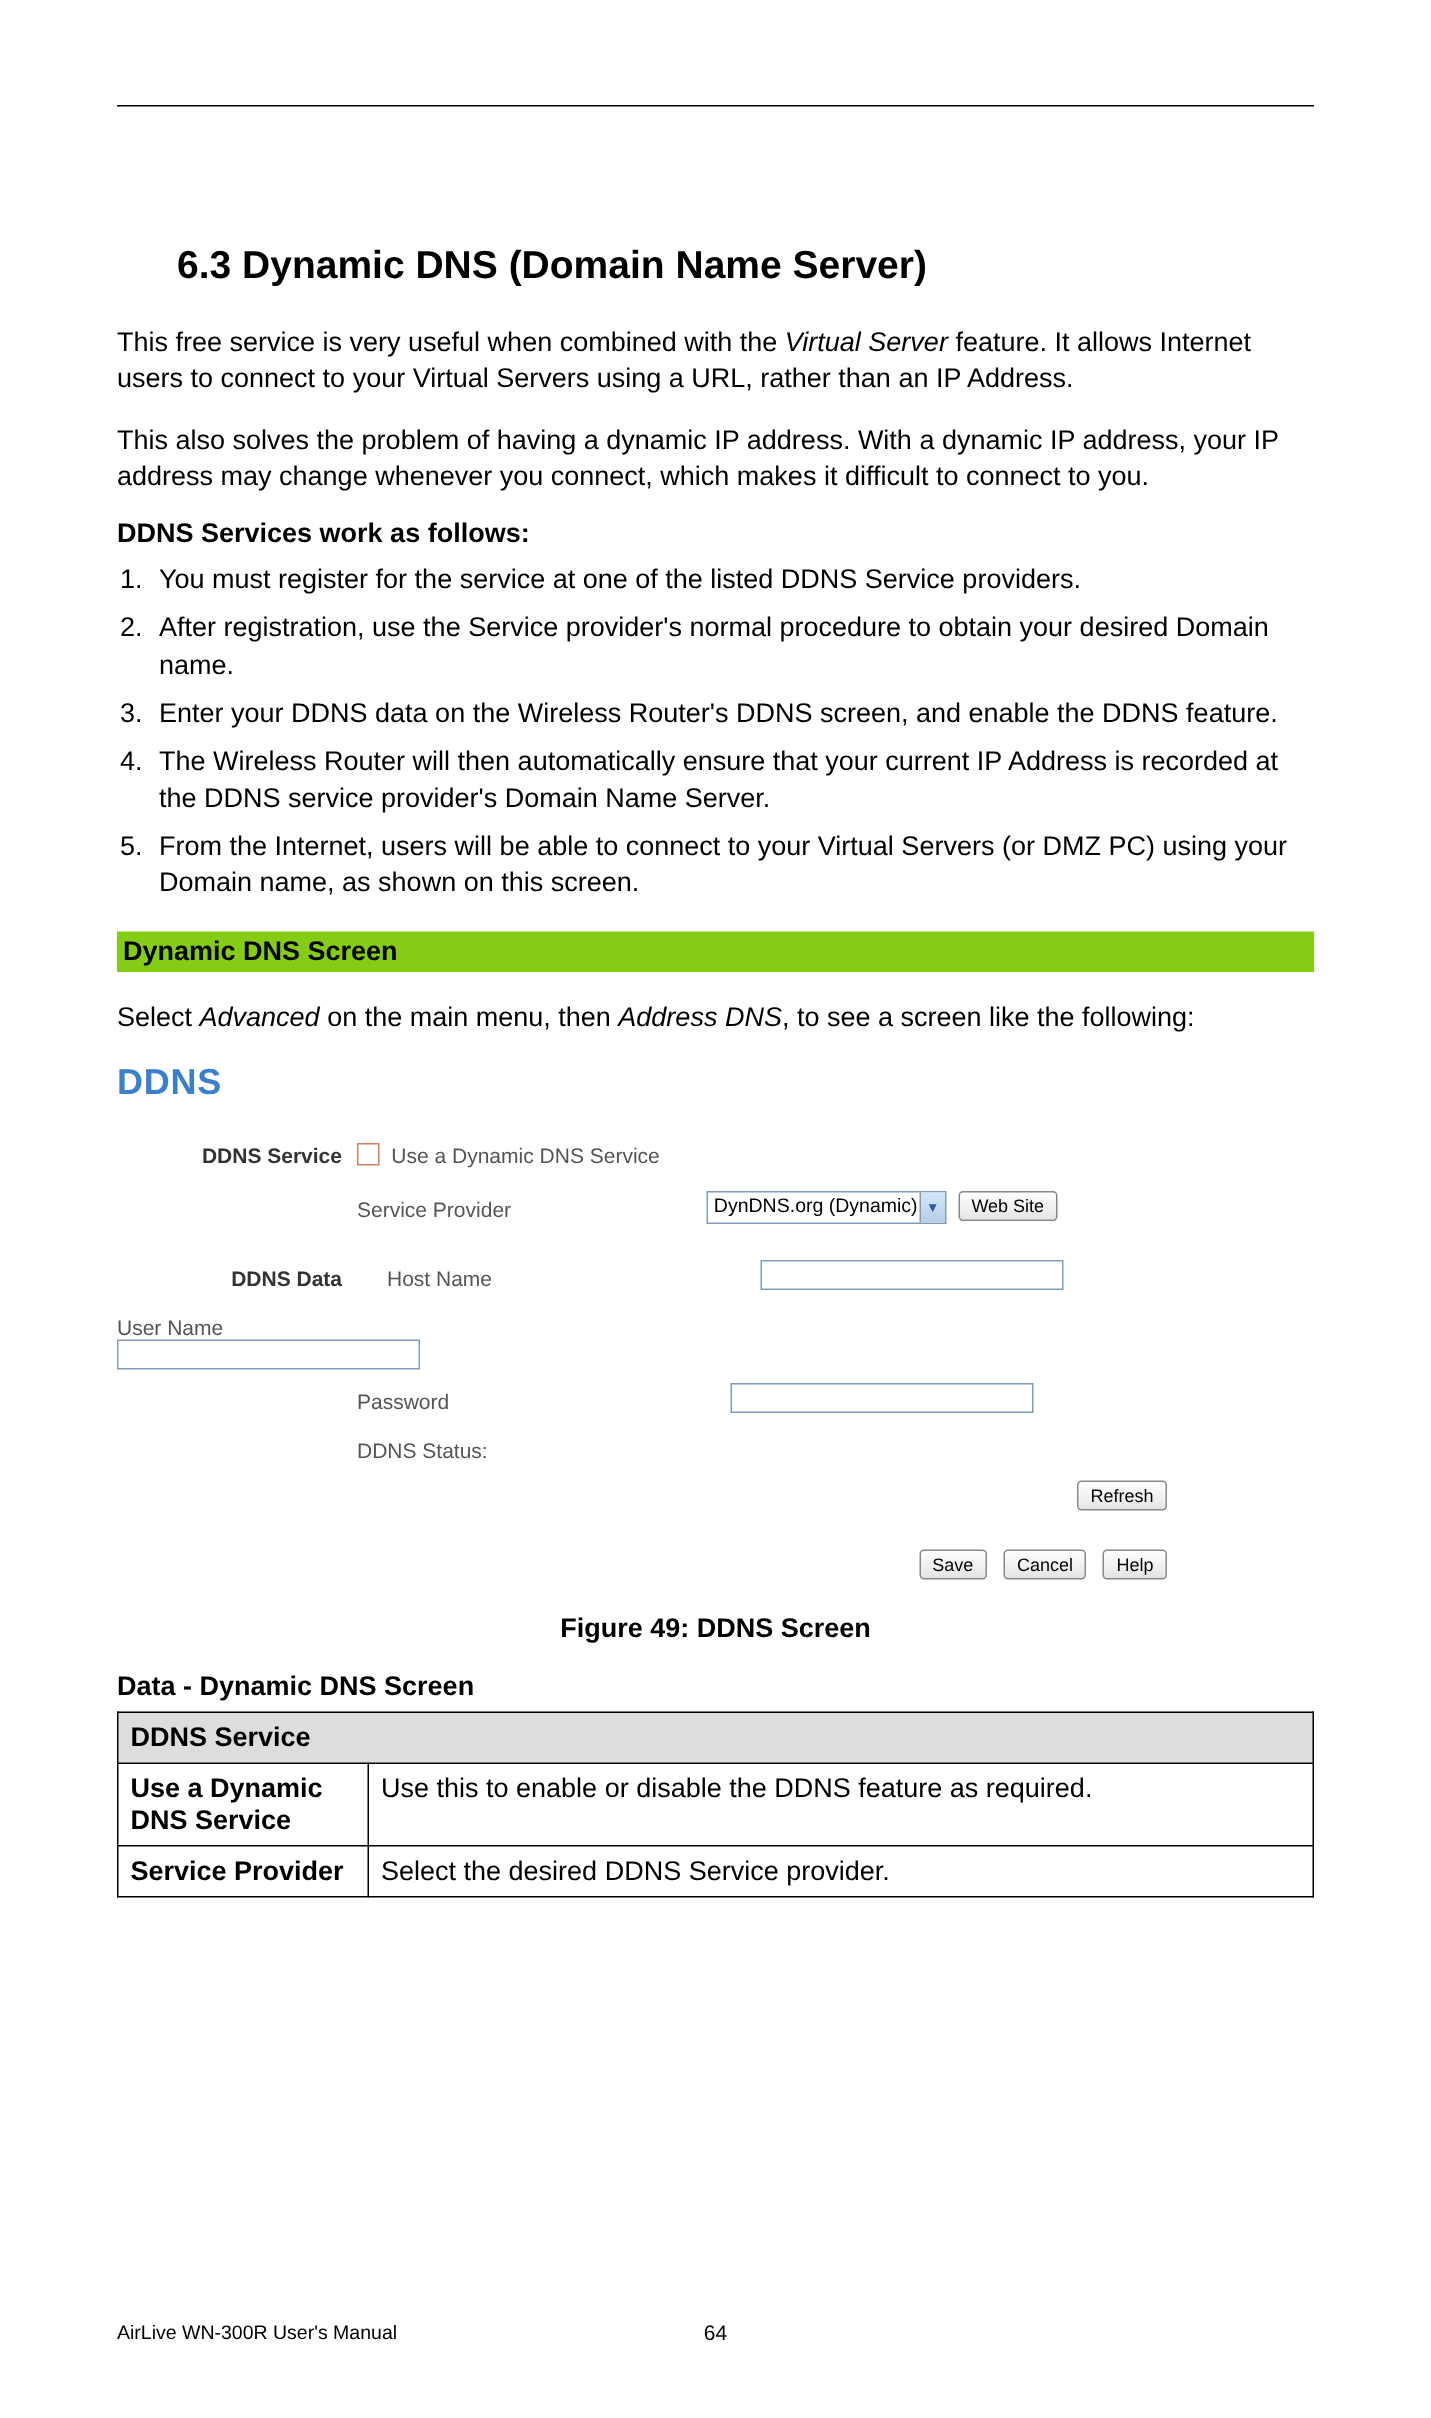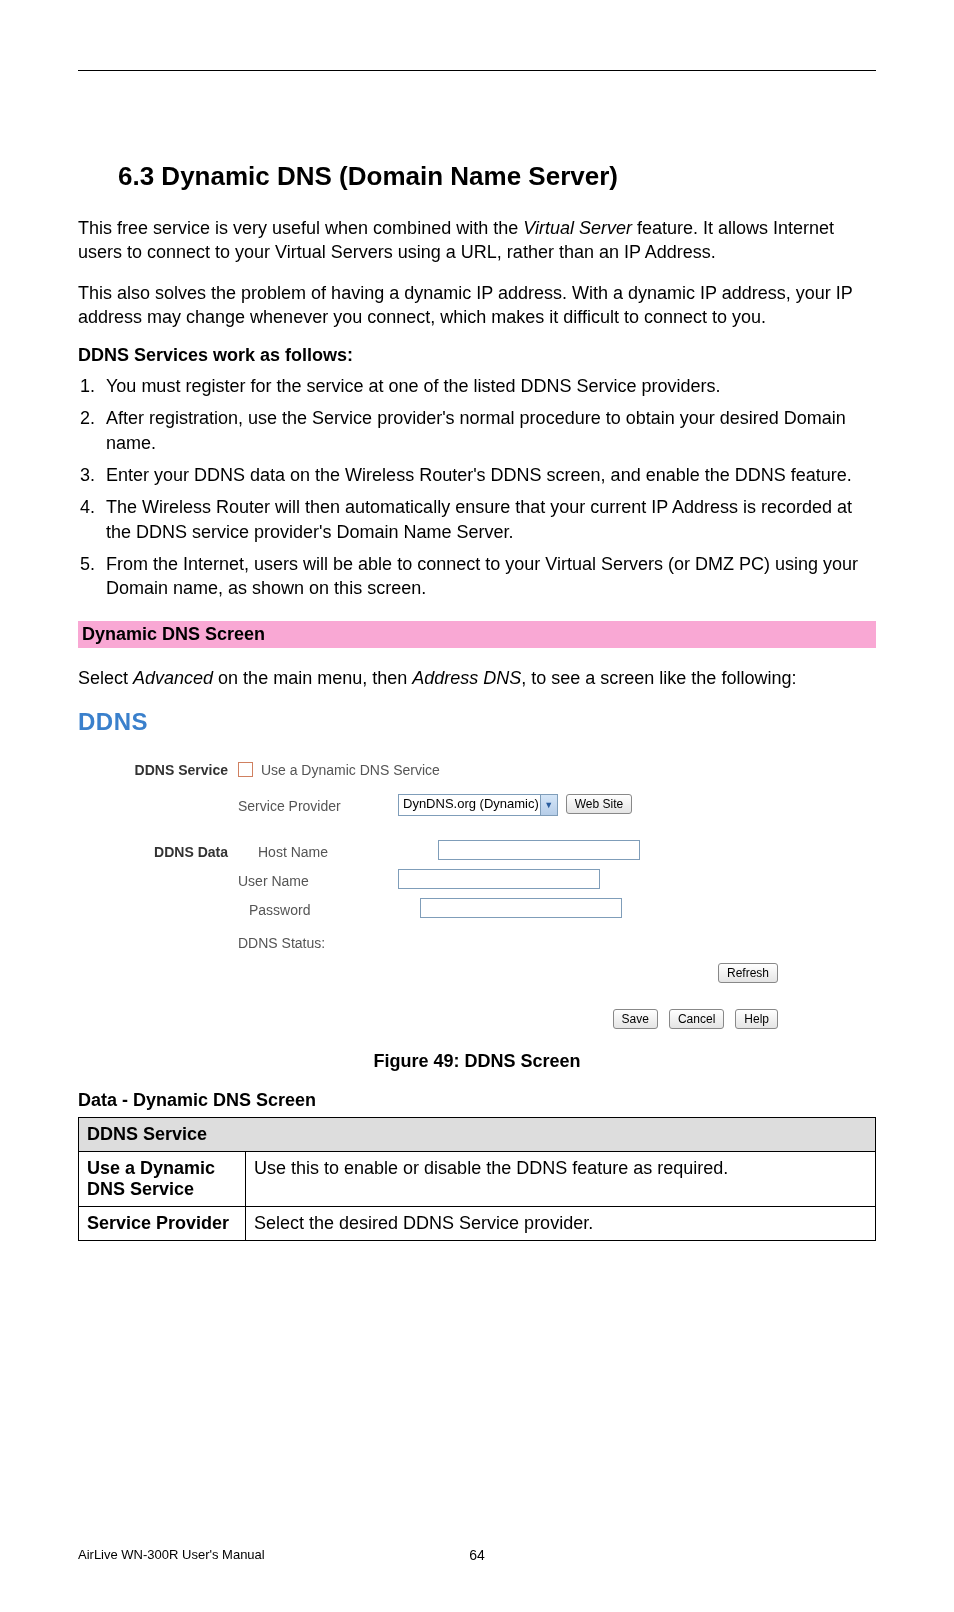--- a/index.html
+++ b/index.html
@@ -38,21 +38,21 @@
     margin: 12px 0 8px 0;
   }
   ol.steps {
     margin: 0 0 20px 0;
     padding-left: 22px;
     font-size: 18px;
     line-height: 1.35;
   }
   ol.steps li { margin-bottom: 8px; padding-left: 6px; }
   .subhead-bar {
-    background: #f9a8d4;
+    background: #84cc16;
     font-weight: bold;
     padding: 3px 4px;
     margin: 10px 0 18px 0;
     font-size: 18px;
   }
   
   .shot {
     margin: 18px 0 6px 0;
     width: 700px;
   }
@@ -77,20 +77,21 @@
     padding-right: 10px;
     padding-top: 4px;
   }
   .shot-mid {
     width: 160px;
     color: #555;
     padding-top: 4px;
   }
   .shot-right {
     flex: 1;
+    text-align: center;
   }
   .shot-checkbox {
     width: 13px; height: 13px;
     border: 1px solid #d08060;
     display: inline-block;
     vertical-align: -2px;
     margin-right: 4px;
     background: #fff;
   }
   .shot-select {
@@ -232,26 +233,26 @@
         </span>
         <span class="shot-btn" style="margin-left:4px;">Web Site</span>
       </div>
     </div>
 
     <div class="shot-row" style="margin-top:24px;gap:20px;">
       <div class="shot-left">DDNS Data</div>
       <div class="shot-mid">Host Name</div>
       <div class="shot-right"><span class="shot-input"></span></div>
     </div>
-    <div class="shot-row" style="margin-top:4px;">
+    <div class="shot-row" style="margin-top:4px;flex-direction:column;">
       <div class="shot-left"></div>
       <div class="shot-mid">User Name</div>
       <div class="shot-right"><span class="shot-input"></span></div>
     </div>
-    <div class="shot-row" style="margin-top:0;gap:11px;">
+    <div class="shot-row" style="margin-top:0;">
       <div class="shot-left"></div>
       <div class="shot-mid">Password</div>
       <div class="shot-right"><span class="shot-input"></span></div>
     </div>
     <div class="shot-row" style="margin-top:10px;justify-content:space-between;">
       <div class="shot-left"></div>
       <div class="shot-mid">DDNS Status:</div>
       <div class="shot-right"></div>
     </div>
 

